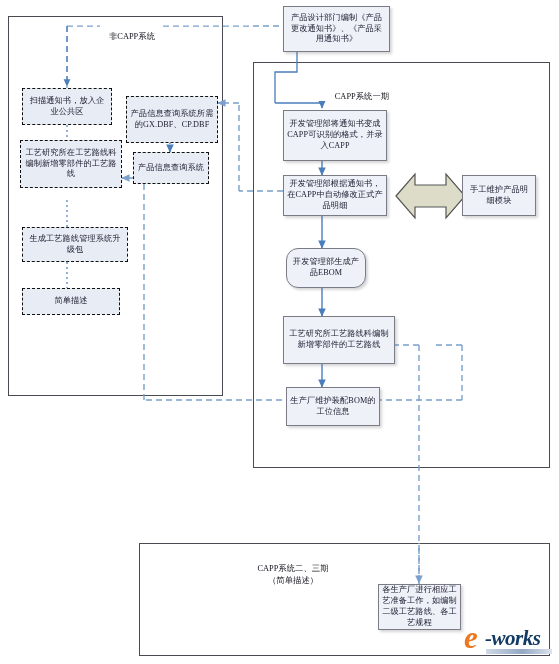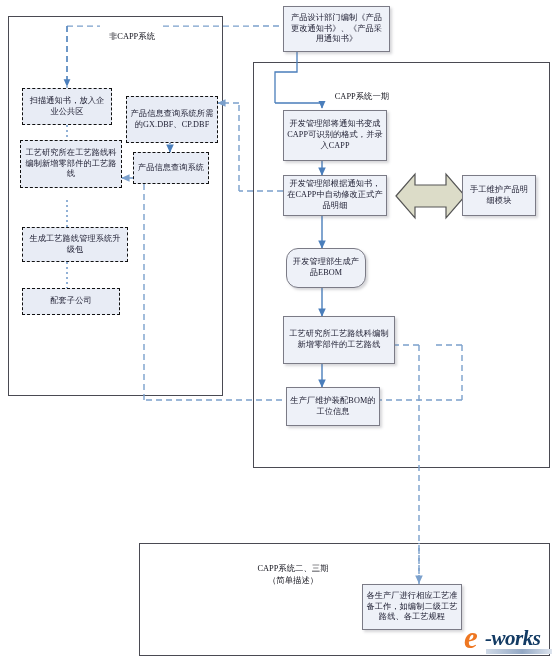--- a/index.html
+++ b/index.html
@@ -121,21 +121,21 @@
 
   <div class="node dashed" style="left:20px;top:140px;width:102px;height:48px;">
     <span>工艺研究所在工艺路线科编制新增零部件的工艺路线</span>
   </div>
 
   <div class="node dashed" style="left:22px;top:227px;width:106px;height:35px;">
     <span>生成工艺路线管理系统升级包</span>
   </div>
 
   <div class="node dashed" style="left:22px;top:288px;width:98px;height:27px;">
-    <span>配套子公司</span>
+    <span>简单描述</span>
   </div>
 
   <div class="node dashed" style="left:126px;top:84px;width:92px;height:47px;margin-top:12px;">
     <span>产品信息查询系统所需的GX.DBF、CP.DBF</span>
   </div>
 
   <div class="node dashed" style="left:133px;top:152px;width:76px;height:32px;">
     <span>产品信息查询系统</span>
   </div>
 
@@ -160,21 +160,21 @@
   </div>
 
   <div class="node solid" style="left:283px;top:316px;width:112px;height:48px;font-family:Liberation Serif, serif;">
     <span>工艺研究所工艺路线科编制新增零部件的工艺路线</span>
   </div>
 
   <div class="node solid" style="left:286px;top:387px;width:94px;height:39px;">
     <span>生产厂维护装配BOM的工位信息</span>
   </div>
 
-  <div class="node solid" style="left:362px;top:584px;width:100px;height:46px;">
+  <div class="node solid" style="left:378px;top:584px;width:83px;height:46px;">
     <span>各生产厂进行相应工艺准备工作，如编制二级工艺路线、各工艺规程</span>
   </div>
 
   <div class="label" style="left:100px;top:20px;width:64px;">
     <span>非CAPP系统</span>
   </div>
 
   <div class="label" style="left:302px;top:80px;width:120px;">
     <span>CAPP系统一期</span>
   </div>

